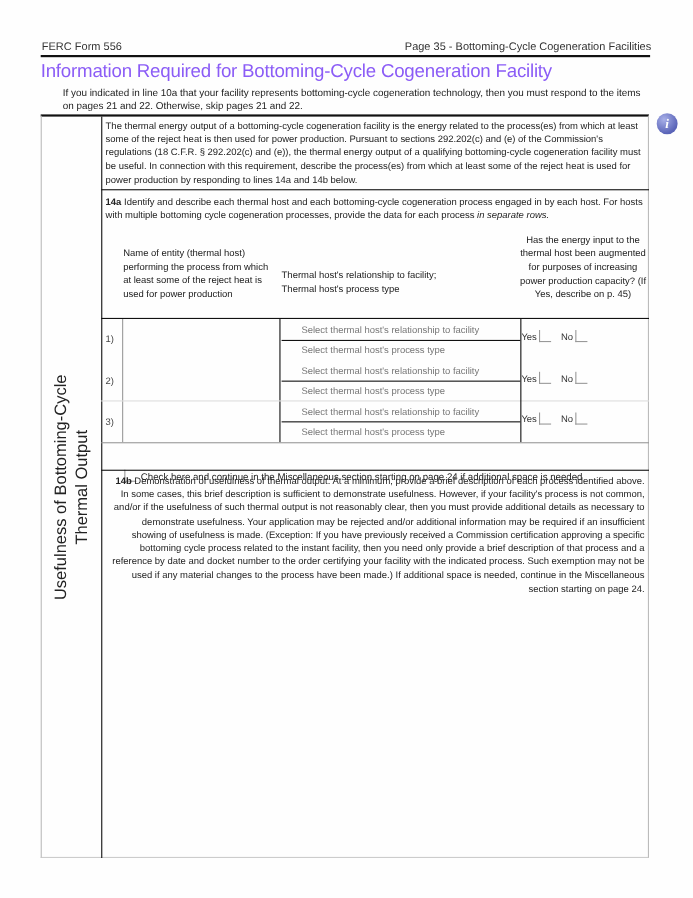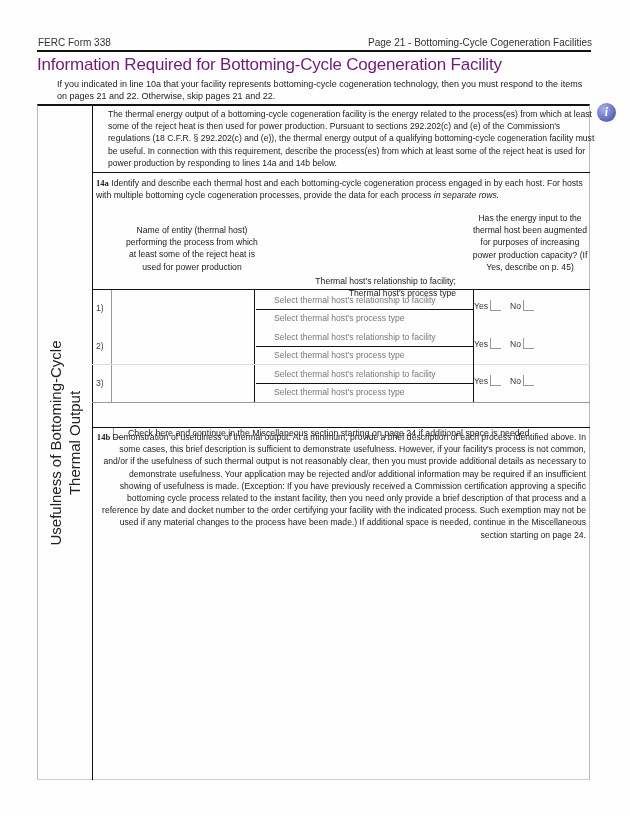--- a/index.html
+++ b/index.html
@@ -2,44 +2,44 @@
 <html><head>
 <meta charset="utf-8">
 <style>
   html, body { margin: 0; padding: 0; background: #fefefe; }
   body { width: 630px; height: 816px; position: relative; overflow: hidden;
          font-family: "Liberation Sans", sans-serif; color: #1a1a1a; }
   .abs { position: absolute; }
   .hdr-left { left: 38px; top: 37px; font-size: 10px; color: #333; }
   .hdr-right { right: 38px; top: 37px; font-size: 10px; color: #333; }
   .hdr-rule { left: 37px; top: 50px; width: 554px; height: 2px; background: #111; }
-  .title { left: 37px; top: 55px; font-size: 17px; color: #701a75; letter-spacing: -0.2px; }
+  .title { left: 37px; top: 55px; font-size: 17px; color: #8b5cf6; letter-spacing: -0.2px; }
   .intro { left: 57px; top: 78px; width: 530px; font-size: 9px; line-height: 12px; color: #222; }
 
   .frame { left: 37px; top: 104px; width: 553px; height: 676px;
            border-left: 1px solid #bbb; border-right: 1px solid #bbb; border-bottom: 1px solid #ccc;
            border-top: 2px solid #111; box-sizing: border-box; }
   .side-col { left: 37px; top: 106px; width: 55px; height: 674px; }
   .side-label { position: absolute; left: 50%; top: 50%; transform: translate(-50%,-50%) rotate(-90deg);
                 white-space: nowrap; text-align: center; font-size: 15px; line-height: 19px; color: #222; }
   .vline { left: 92px; top: 106px; width: 1px; height: 674px; background: #111; }
 
   .info-icon { left: 597px; top: 103px; width: 19px; height: 19px; border-radius: 50%;
                background: radial-gradient(circle at 35% 30%, #a8b0e8, #5a64b8 70%);
                color: #fff; font-family: "Liberation Serif", serif; font-style: italic; font-weight: bold;
                font-size: 12px; line-height: 19px; text-align: center; cursor: pointer; }
 
-  .p-intro { left: 96px; top: 108px; width: 494px; font-size: 8.6px; line-height: 12.2px; color: #222; margin-left: 12px; }
+  .p-intro { left: 96px; top: 108px; width: 494px; font-size: 8.6px; line-height: 12.2px; color: #222; }
   .rule-intro { left: 92px; top: 172px; width: 498px; height: 1px; background: #111; }
 
   .q14a { left: 96px; top: 177px; width: 492px; font-size: 8.6px; line-height: 12.2px; color: #222; }
-  .bold { font-weight: bold; font-family: Liberation Serif, serif; }
+  .bold { font-weight: bold; }
   .ital { font-style: italic; }
-  .col-h1 { left: 122px; top: 224px; width: 140px; text-align: center; font-size: 8.6px; line-height: 12.2px; }
-  .col-h2 { left: 256px; top: 275px; width: 200px; text-align: right; font-size: 8.6px; line-height: 12.2px; }
+  .col-h1 { left: 112px; top: 224px; width: 140px; font-size: 8.6px; line-height: 12.2px; }
+  .col-h2 { left: 256px; top: 244px; width: 200px; text-align: left; font-size: 8.6px; line-height: 12.2px; }
   .col-h3 { left: 470px; top: 212px; width: 120px; text-align: center; font-size: 8.6px; line-height: 12.2px; }
   .rule-hdr { left: 92px; top: 289px; width: 498px; height: 1px; background: #111; }
 
   .row-num { font-size: 8.6px; color: #444; left: 96px; }
   .name-col { left: 111px; top: 290px; width: 144px; height: 112px;
               border-left: 1px solid #999; border-right: 1px solid #111; box-sizing: border-box; }
   .name-input { position: absolute; left: 0; width: 143px; height: 36px; border: none; background: transparent; cursor: text; }
   .yn-col-line { left: 473px; top: 290px; width: 1px; height: 112px; background: #111; }
   .sel { left: 256px; width: 217px; height: 17px; font-size: 8.6px; line-height: 17px; color: #777;
          padding-left: 18px; box-sizing: border-box; cursor: pointer; }
@@ -52,22 +52,22 @@
   .more { left: 113px; top: 406px; font-size: 8.8px; color: #222; margin-top: 21px; }
   .more .cb { margin: 0 4px 0 0; }
   .rule-more { left: 92px; top: 427px; width: 498px; height: 1px; background: #111; }
 
   .q14b { left: 96px; top: 431px; width: 490px; font-size: 8.6px; line-height: 12.2px; color: #222; text-align: right; }
   .answer-area { left: 93px; top: 560px; width: 496px; height: 218px; border: none; background: transparent; resize: none; }
 </style>
 </head>
 <body>
 
-<div class="abs hdr-left">FERC Form 338</div>
-<div class="abs hdr-right">Page 21 - Bottoming-Cycle Cogeneration Facilities</div>
+<div class="abs hdr-left">FERC Form 556</div>
+<div class="abs hdr-right">Page 35 - Bottoming-Cycle Cogeneration Facilities</div>
 <div class="abs hdr-rule"></div>
 <div class="abs title">Information Required for Bottoming-Cycle Cogeneration Facility</div>
 <div class="abs intro">If you indicated in line 10a that your facility represents bottoming-cycle cogeneration technology, then you must respond to the items on pages 21 and 22. Otherwise, skip pages 21 and 22.</div>
 
 <div class="abs frame"></div>
 <div class="abs side-col">
   <div class="side-label">
     <div>Usefulness of Bottoming-Cycle</div>
     <div>Thermal Output</div>
   </div>

